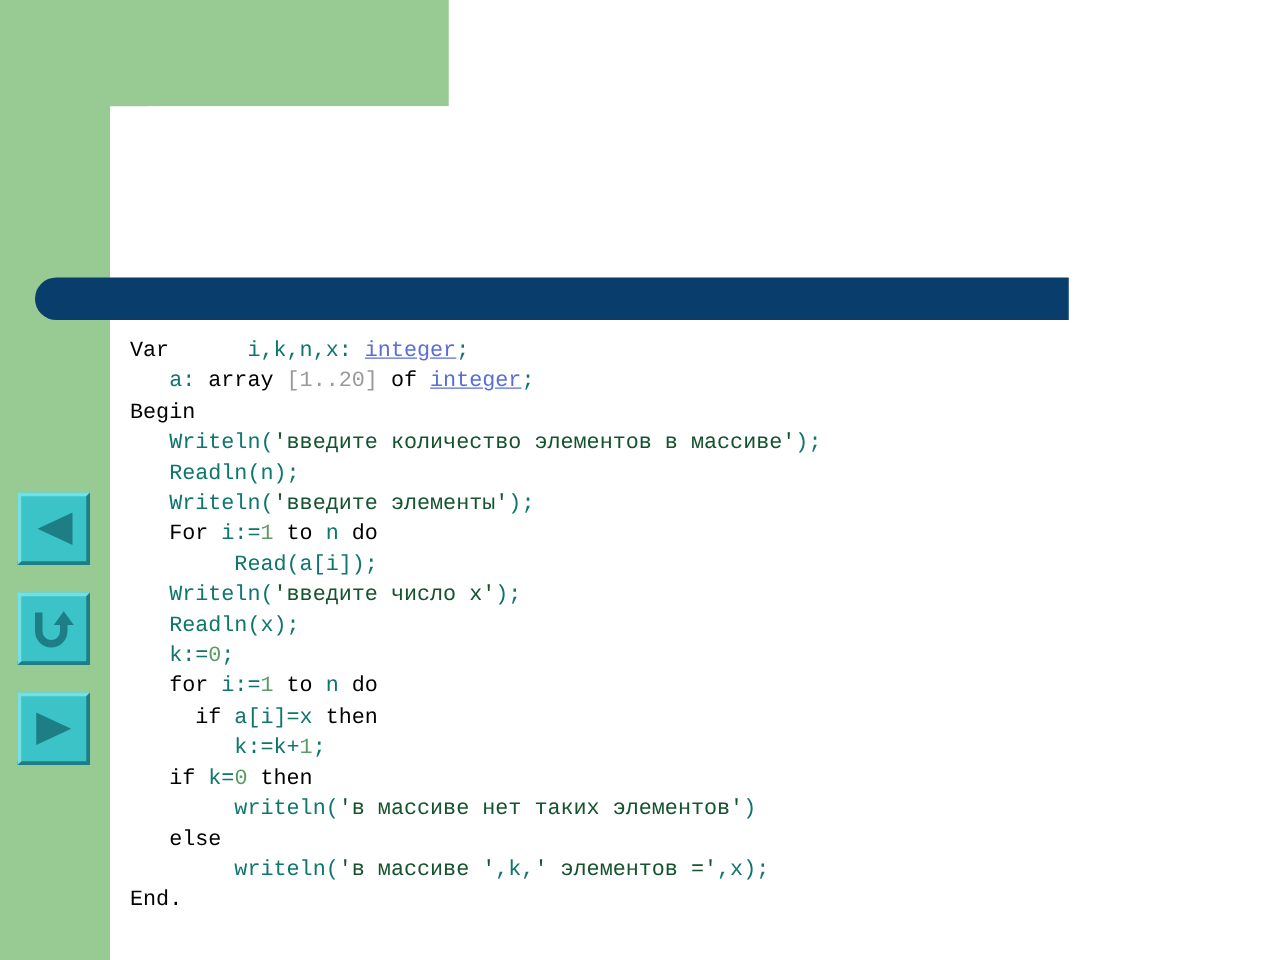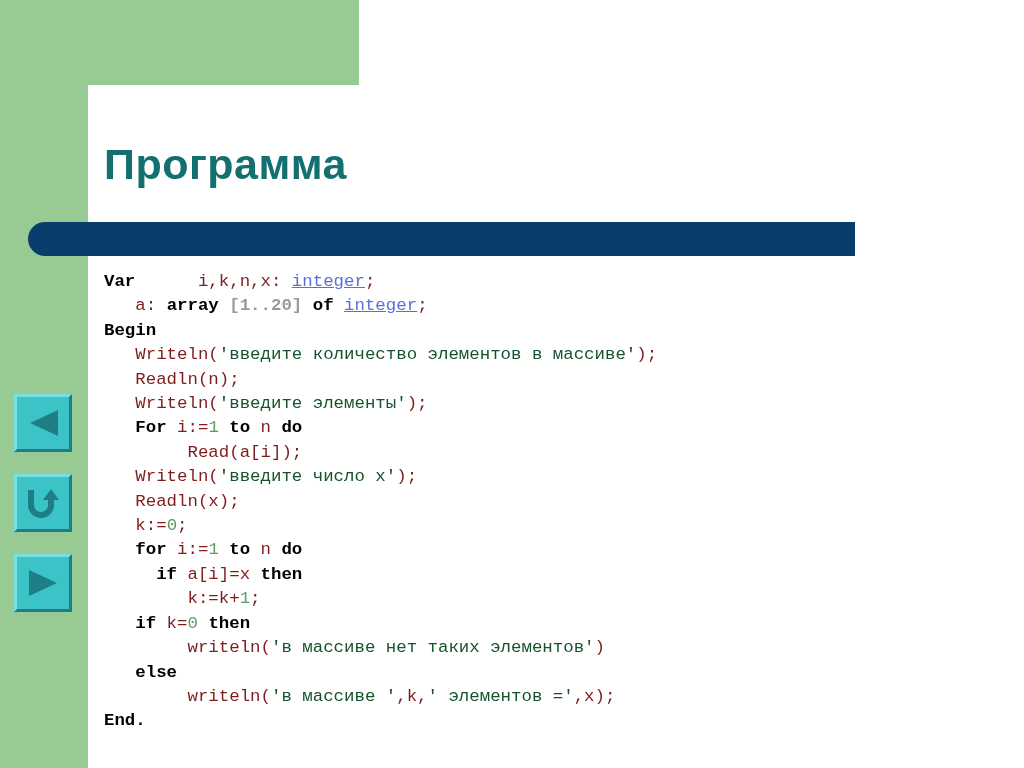--- a/index.html
+++ b/index.html
@@ -103,37 +103,36 @@
     left: 104px;
     top: 270px;
     width: 880px;
     font-family: "Liberation Mono", "DejaVu Sans Mono", monospace;
     font-size: 17.4px;
     line-height: 24.4px;
     color: #808080;
     white-space: pre;
   }
   .code .ln { white-space: pre; }
-  .kw  { color: #000000; font-weight: bold; }
-  .pl  { color: #7f1d1d; font-weight: normal; }
+  .kw  { color: #000000; font-weight: normal; }
+  .pl  { color: #0f766e; font-weight: normal; }
   .typ { color: #5a6ed8; font-weight: normal; text-decoration: underline; }
   .str { color: #14532d; font-weight: normal; }
   .num { color: #5a9c64; font-weight: normal; }
-  .gry { color: #9a9a9a; font-weight: bold; text-align: right; }
+  .gry { color: #9a9a9a; font-weight: normal; text-align: right; }
 </style>
 </head>
 <body>
 
 <div id="slide">
 
   <div class="green-left"></div>
   <div class="green-top"></div>
   <div class="white-panel"></div>
 
-  <div class="slide-title">Программа</div>
 
   <div class="navy-bar"></div>
 
   <div class="navbtn back">
     <span>
       <svg width="34" height="30" viewBox="0 0 34 30">
         <polygon points="32,2 32,28 4,15" fill="#1d7f85"></polygon>
       </svg>
     </span>
   </div>

